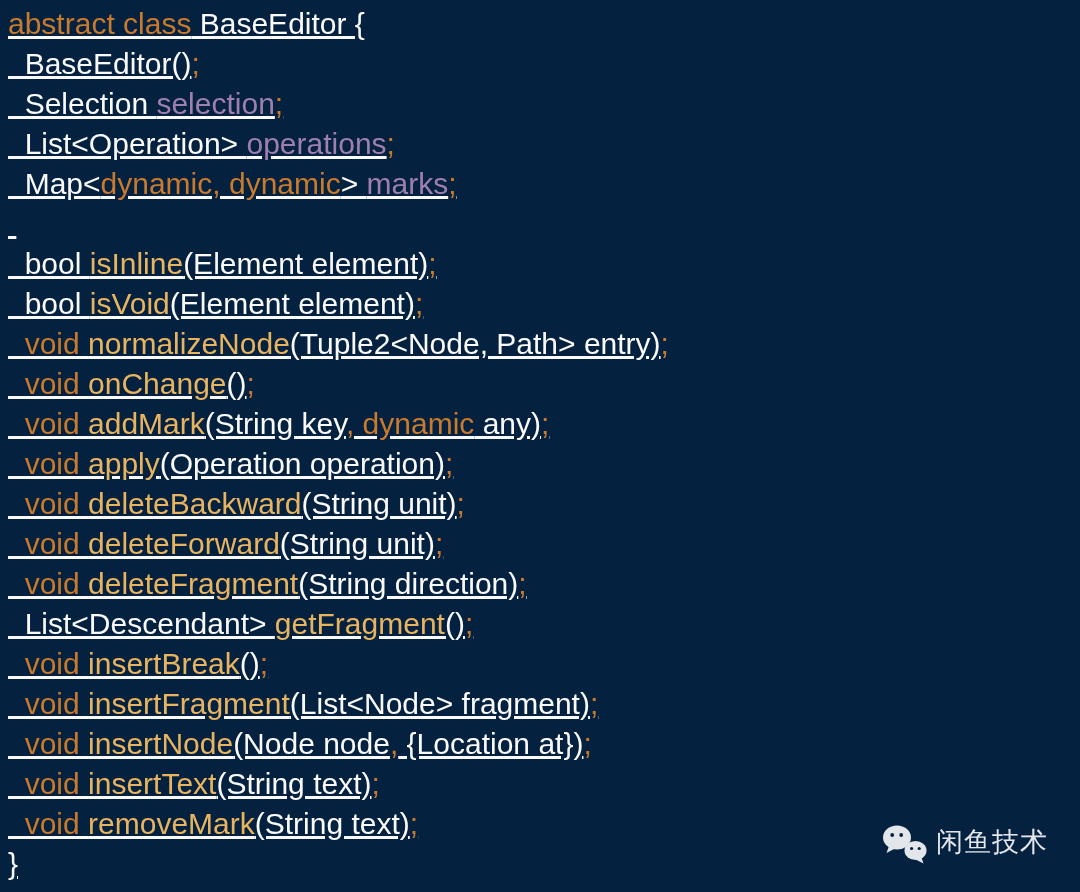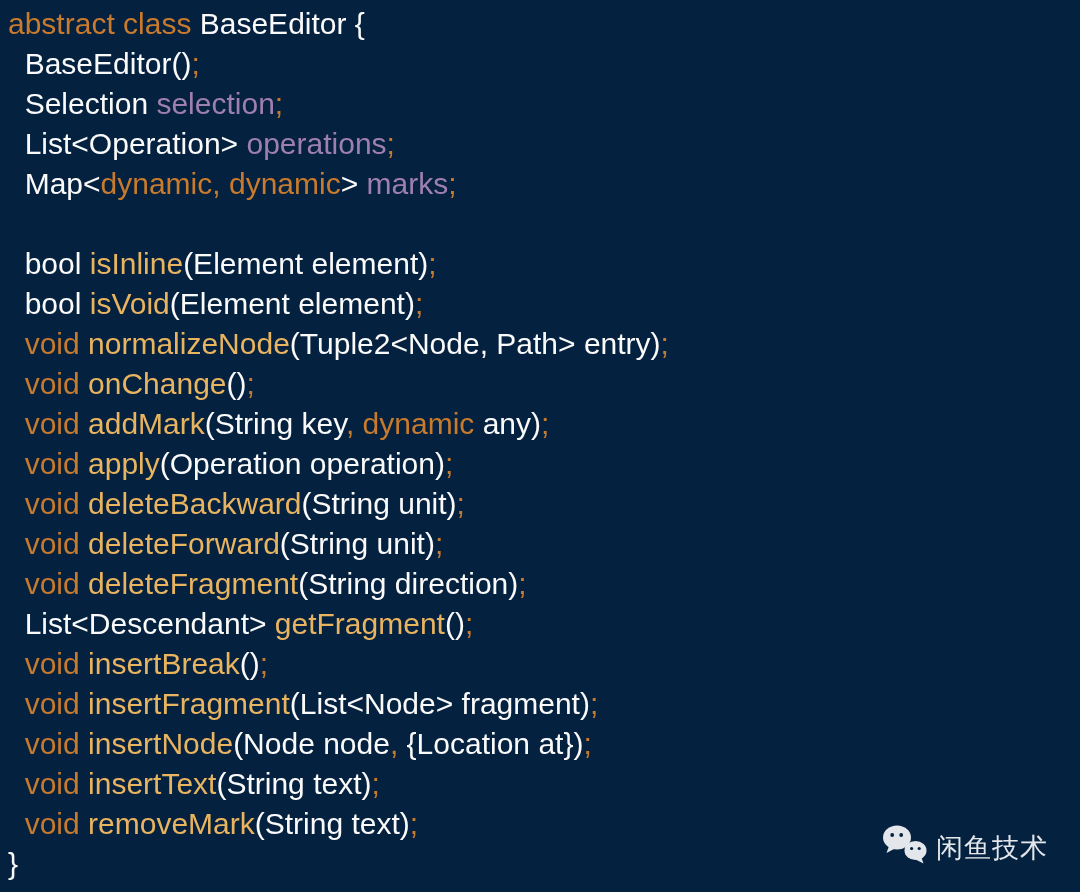--- a/index.html
+++ b/index.html
@@ -16,32 +16,33 @@
     background:var(--bg);
     font-family:"Liberation Sans", sans-serif;
     position:relative;
   }
   .code-block{
     padding:4px 0 0 8px;
     font-size:30px;
     line-height:40px;
     white-space:pre;
     color:var(--pl);
+    text-decoration:underline;
   }
   .code-line{height:40px;}
   .tok-kw{color:var(--kw);}
   .tok-fn{color:var(--fn);}
   .tok-vr{color:var(--vr);}
   .tok-pl{color:var(--pl);}
   .watermark{
     position:absolute;
     right:32px;
     bottom:26px;
     display:flex;
-    align-items:flex-end;
+    align-items:flex-start;
     gap:8px;
     color:var(--wm);
   }
   .watermark .wm-label{
     font-size:27px;
     letter-spacing:1px;
   }
   .wm-icon{display:block;}
 </style>
 </head>

